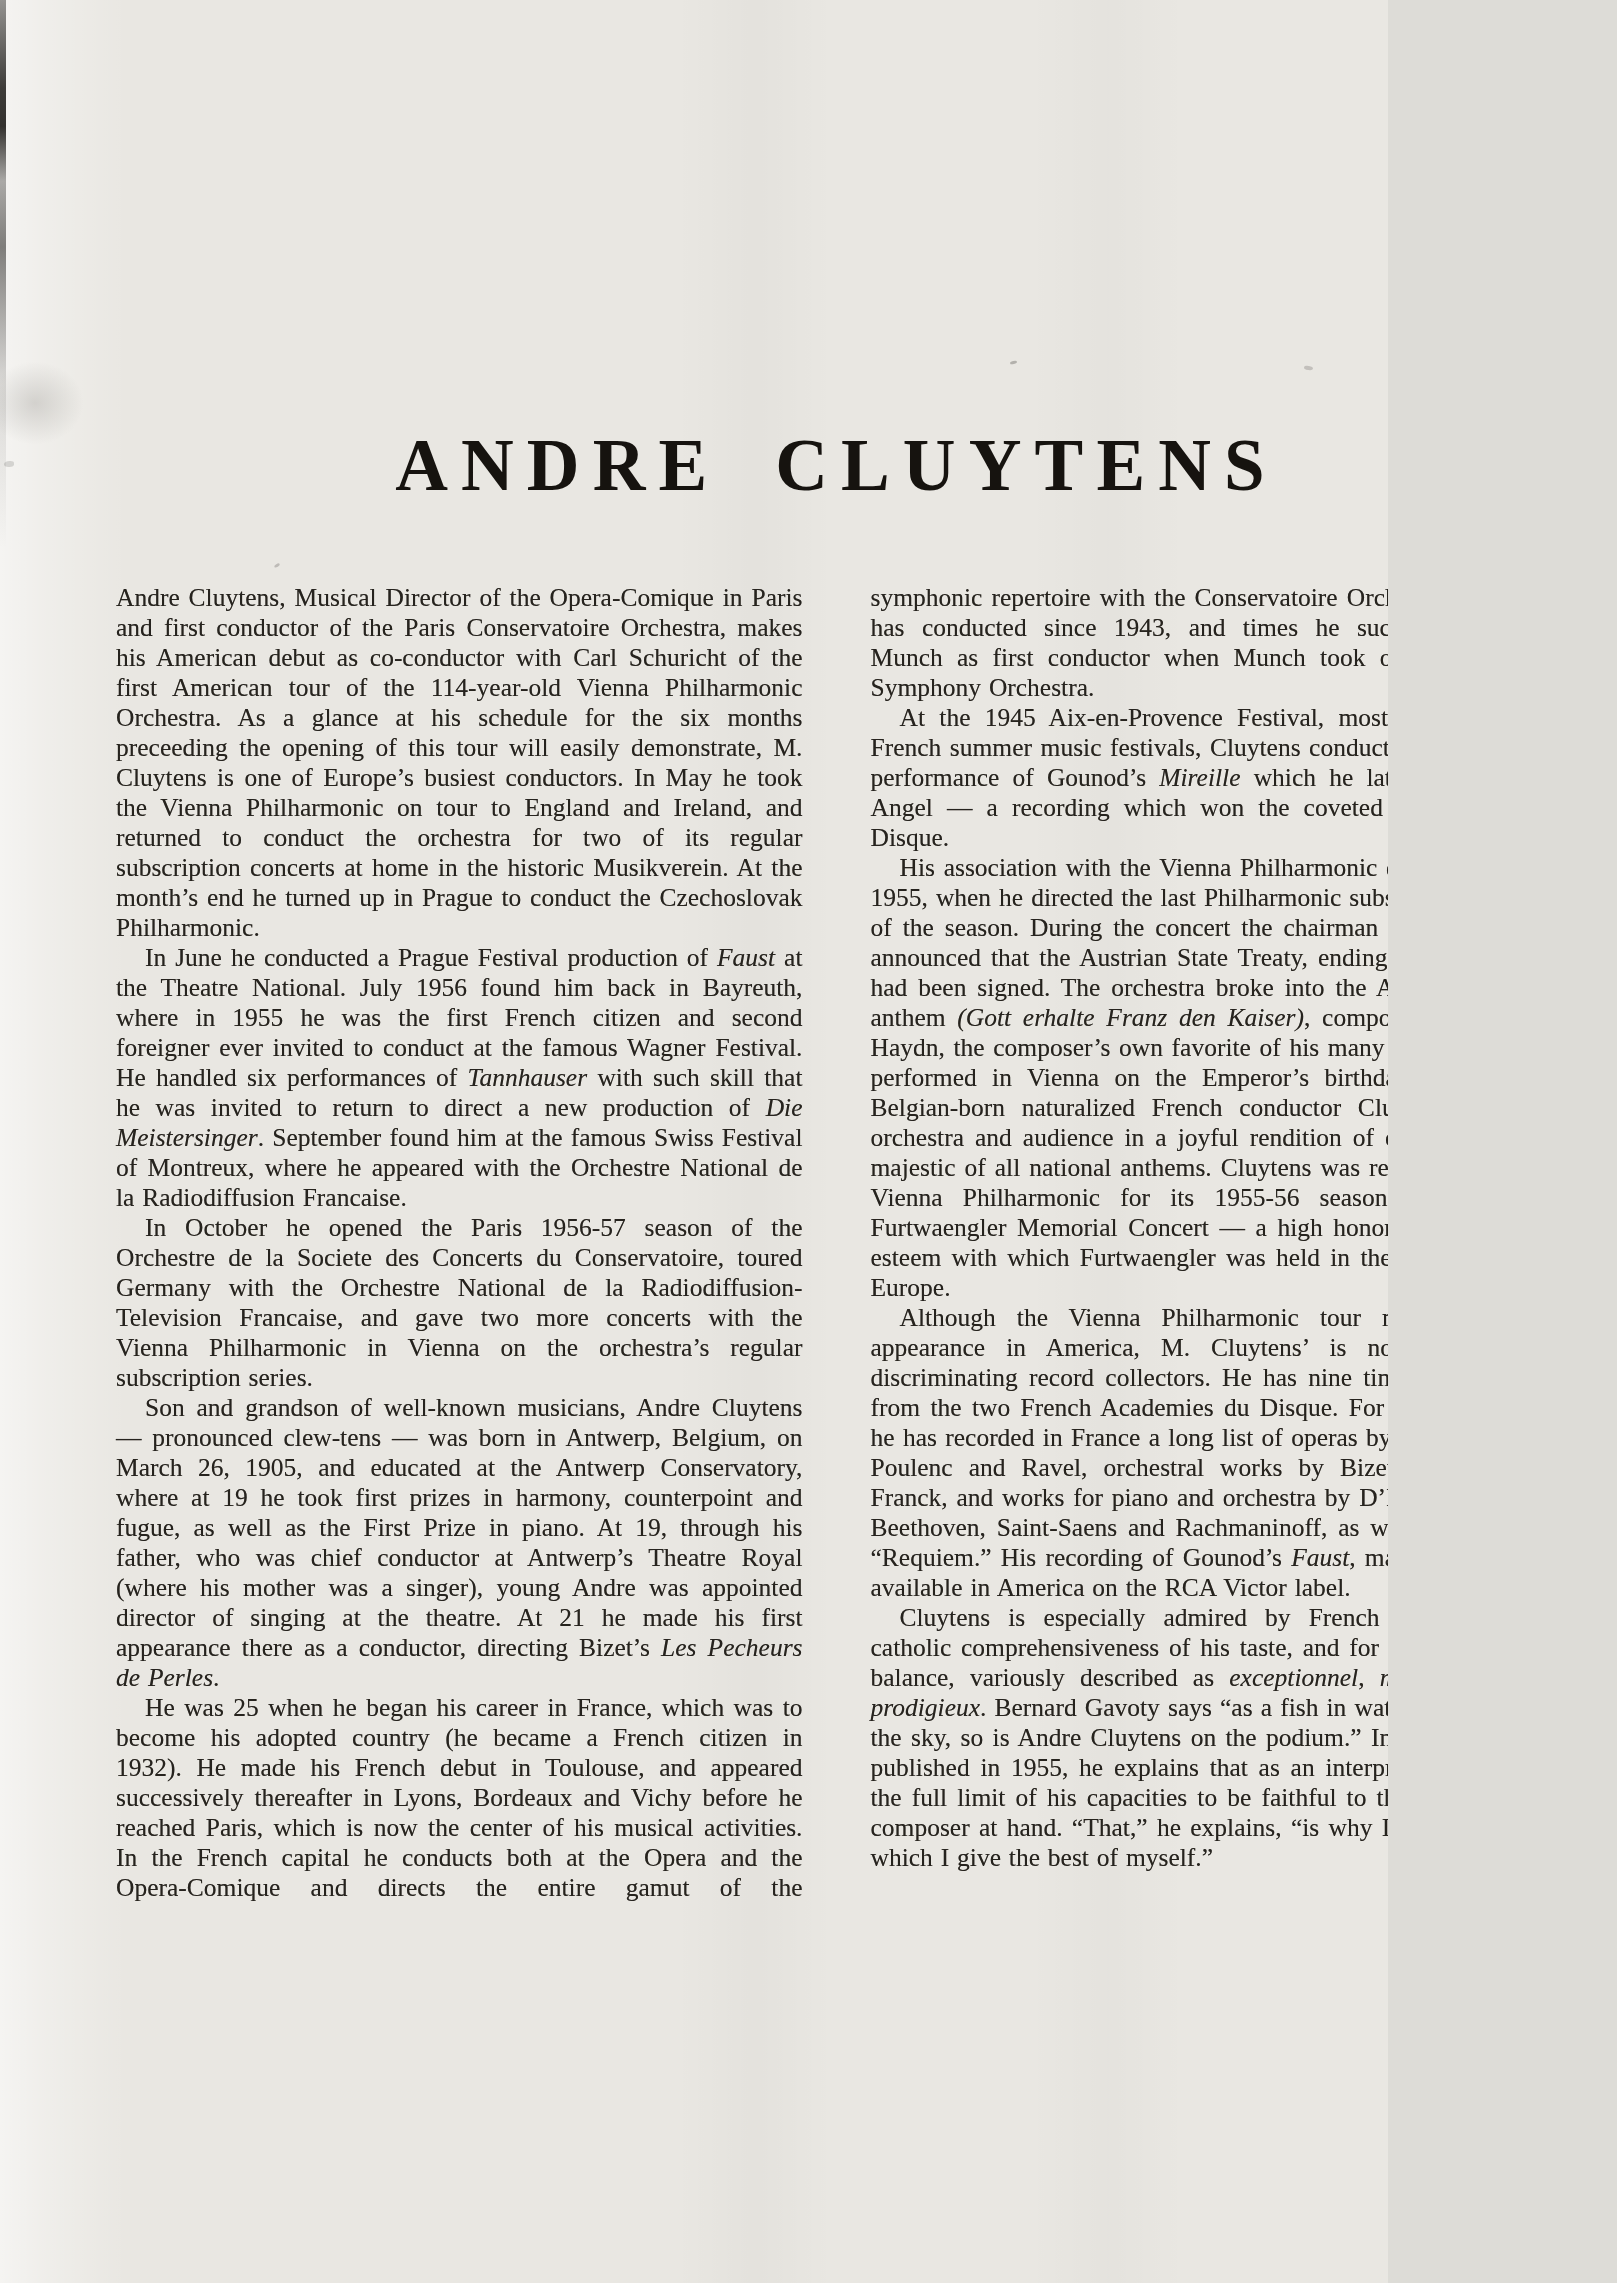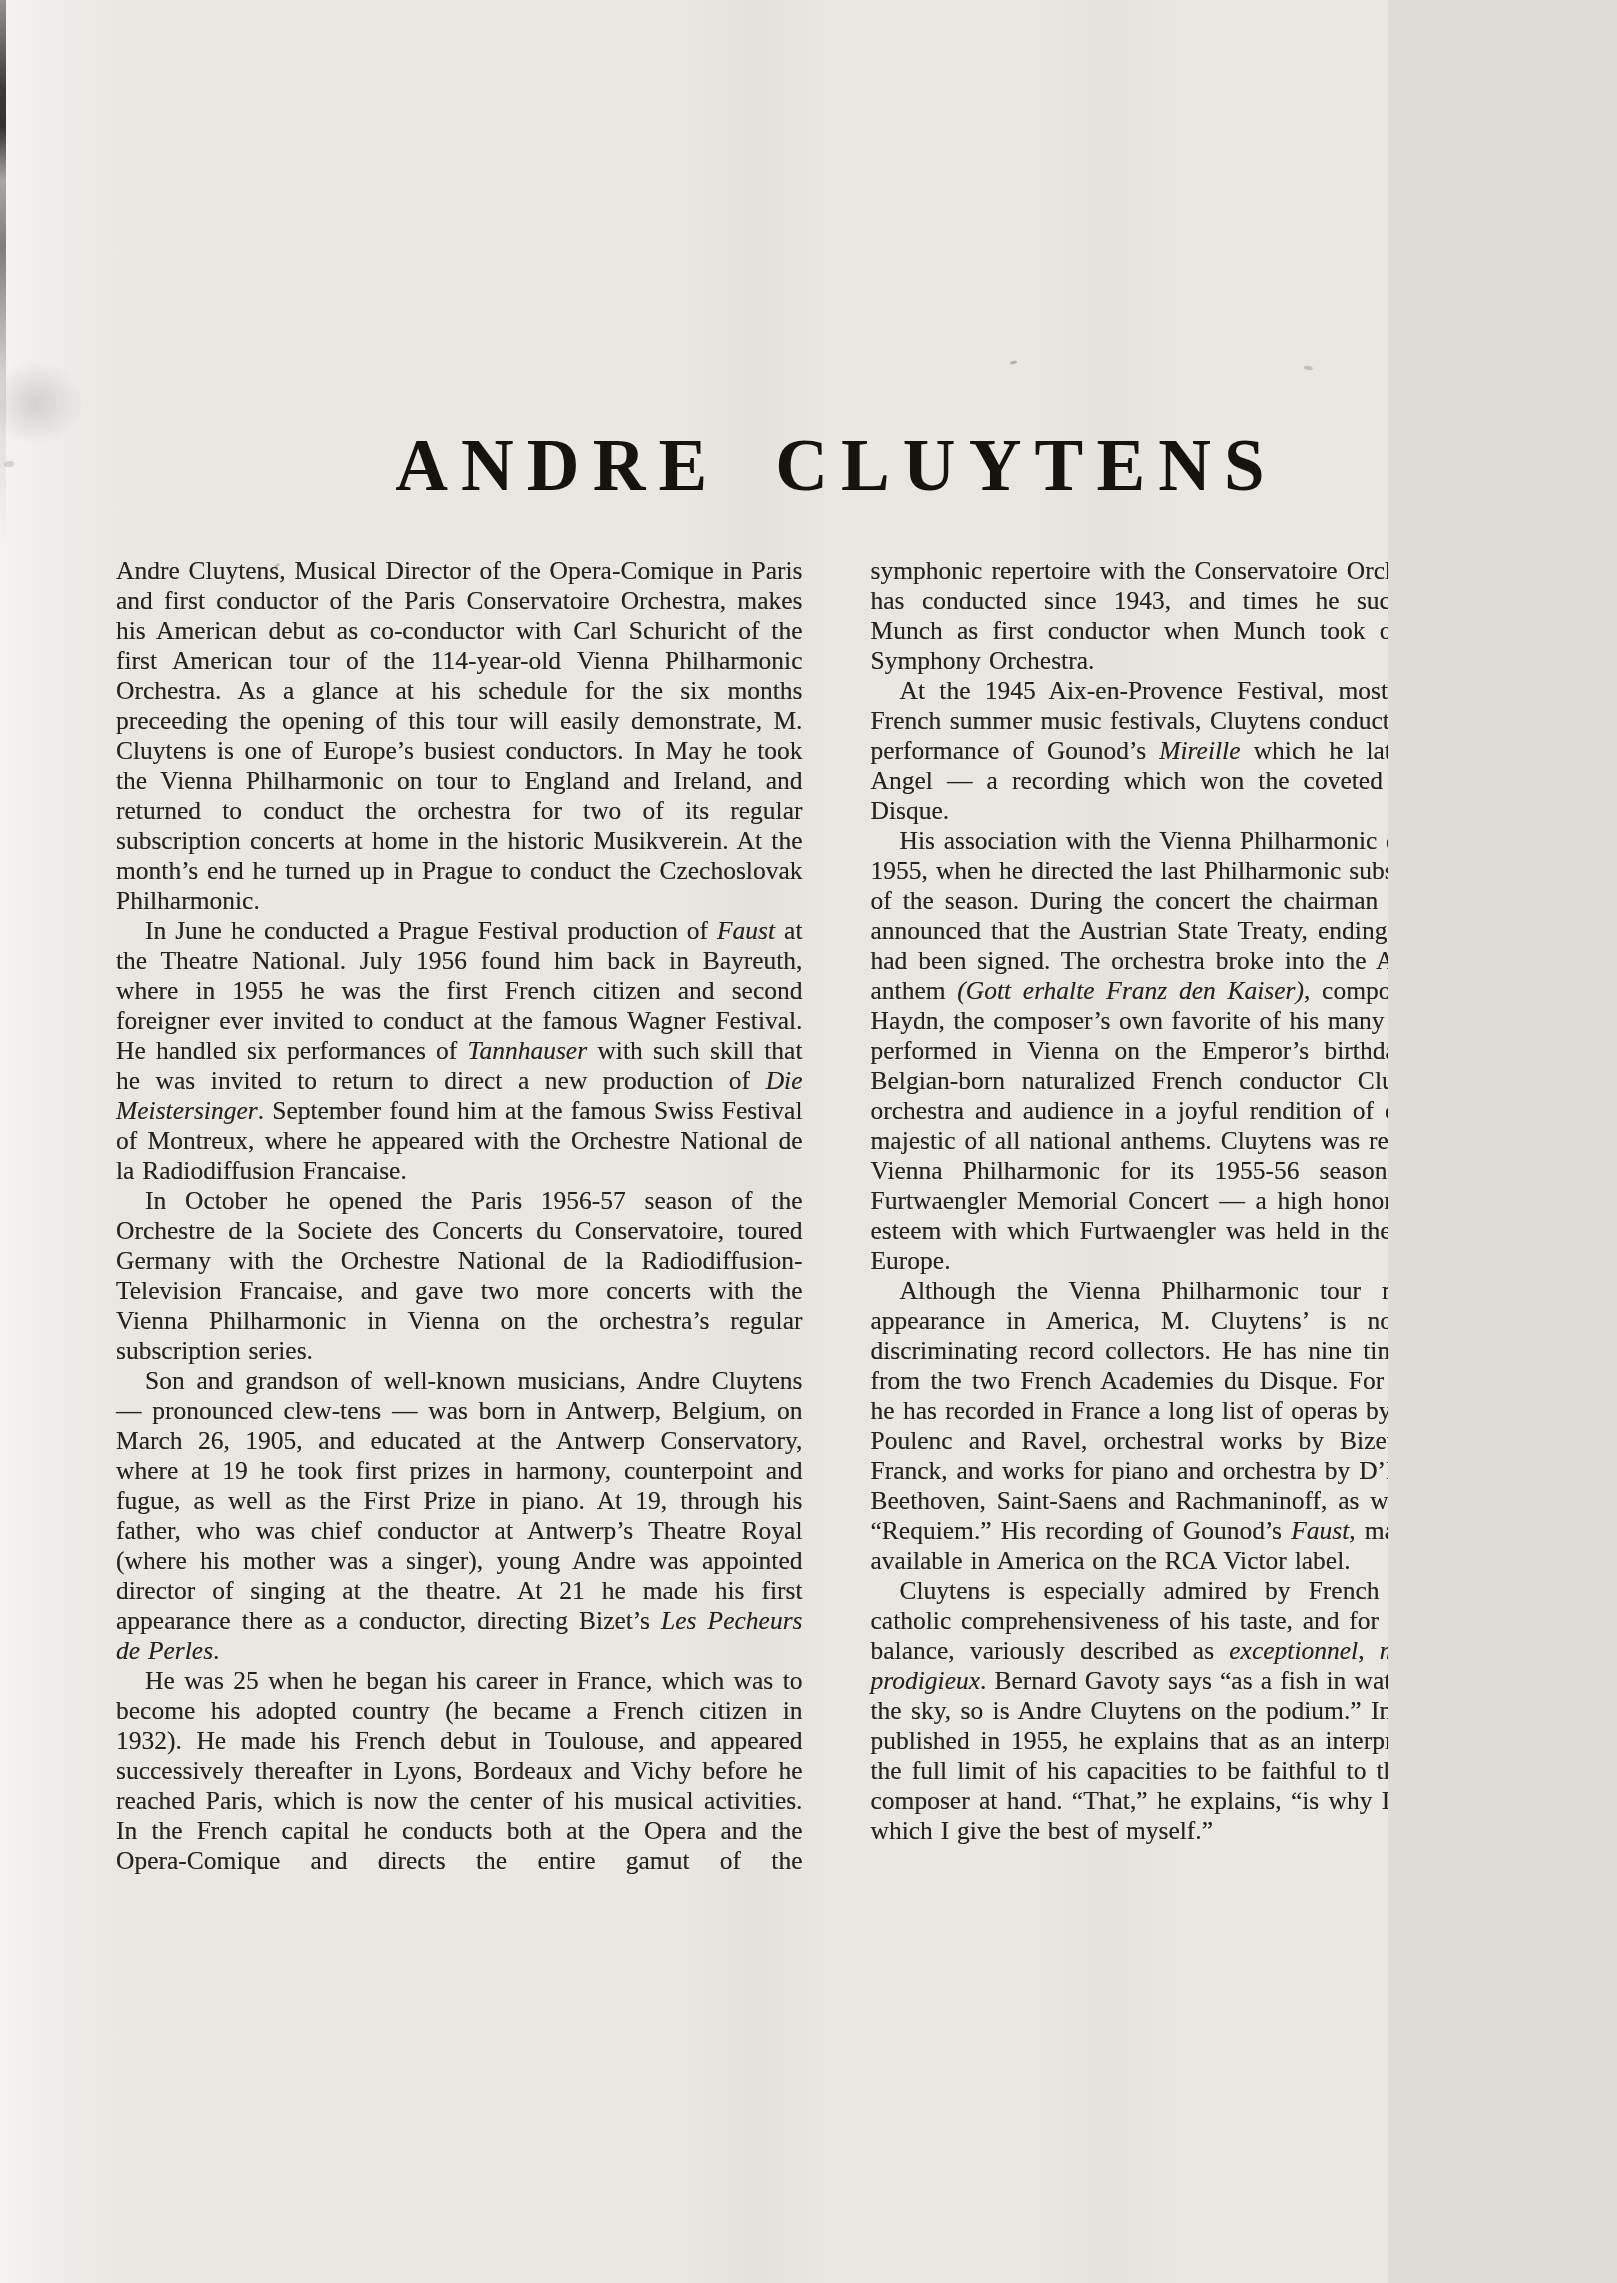--- a/index.html
+++ b/index.html
@@ -54,21 +54,21 @@
     font-size: 73px;
     line-height: 1;
     font-weight: 700;
     letter-spacing: 0.18em;
     word-spacing: 0.32em;
     color: #16130f;
   }
   .columns {
     display: flex;
     gap: 68px;
-    margin-top: 54px;
+    margin-top: 81px;
   }
   .col { flex: 1 1 0; min-width: 0; }
   .col p.para {
     margin: 0;
     font-size: 25.5px;
     line-height: 30px;
     word-spacing: 1.5px;
     text-align: justify;
     color: #26231e;
     text-shadow: 0 0 0.4px rgba(45,40,33,0.45);

